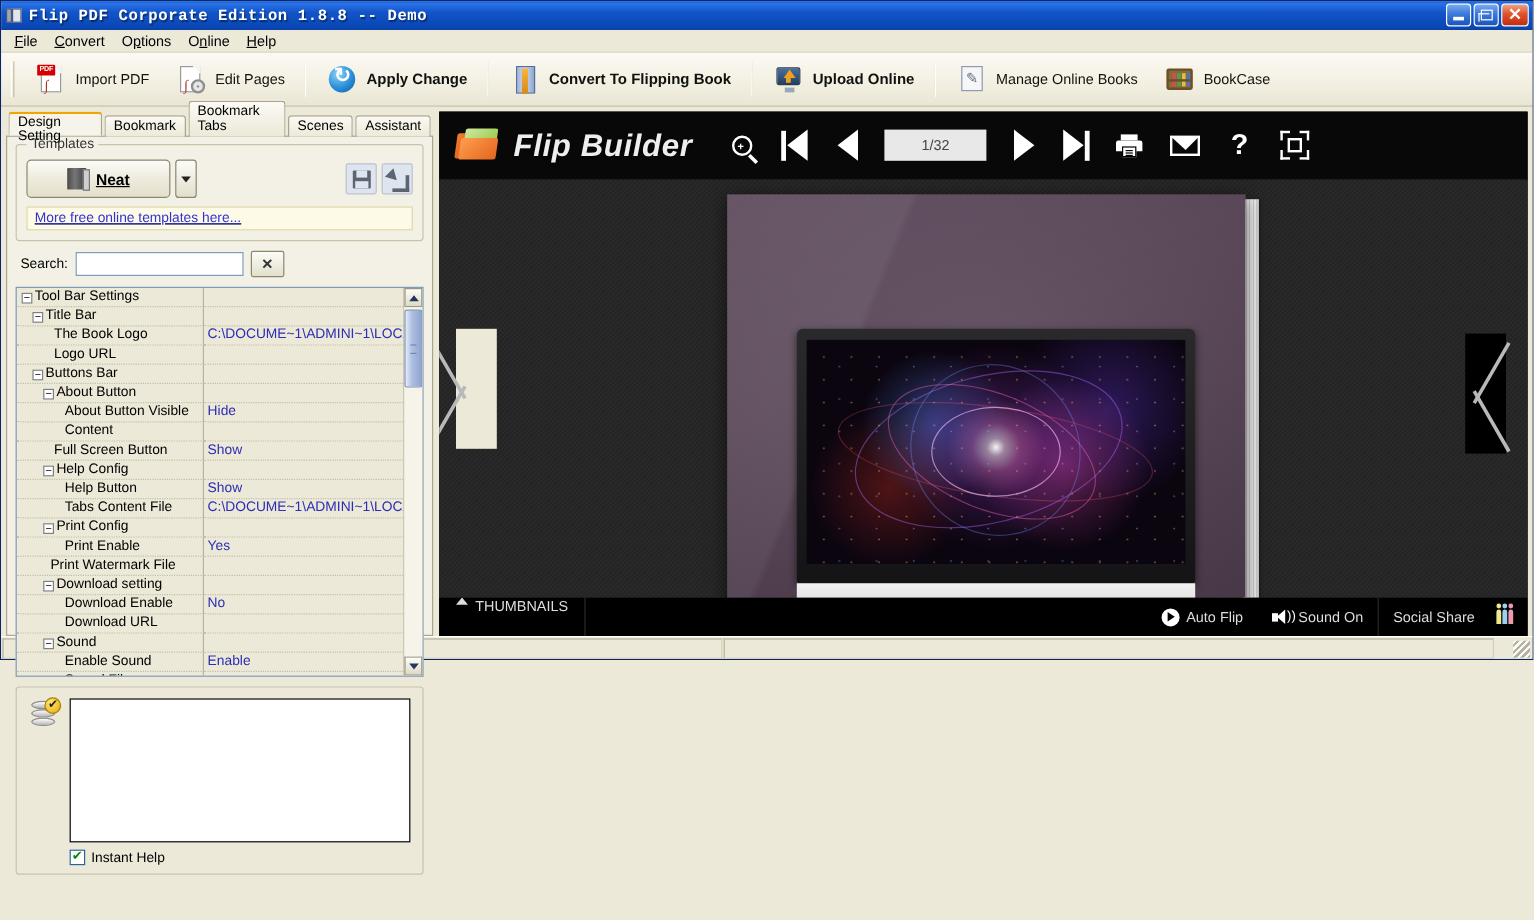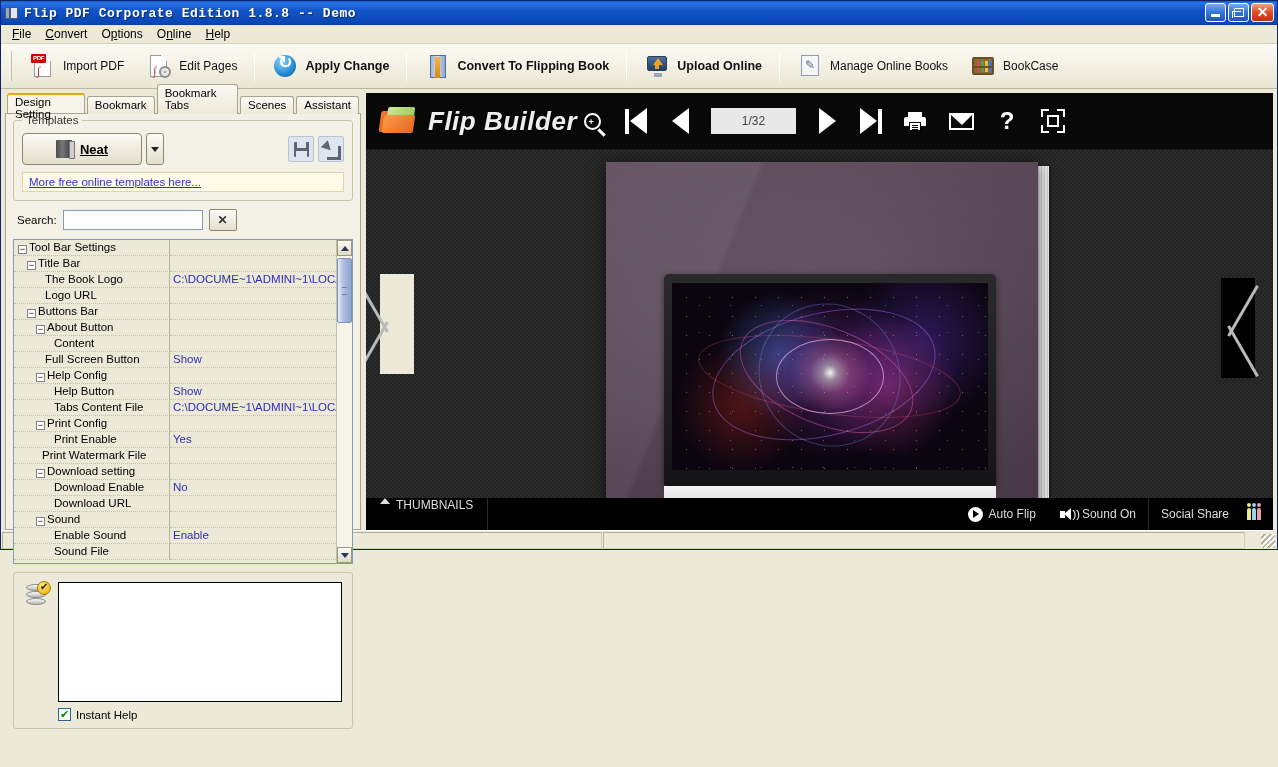--- a/index.html
+++ b/index.html
@@ -214,21 +214,21 @@
   .helptext { flex:1 1 auto; height:120px; background:#fff; border:1px solid #000; }
   .chkrow { display:flex; align-items:center; gap:5px; margin:6px 0 0 34px; font-size:11.5px;}
   .cbox { width:13px;height:13px;background:#fff;border:1px solid #2a6496; display:flex;align-items:center;justify-content:center;color:#0a8a0a;font-size:11px;line-height:11px;cursor:pointer;}
 
   
   .right { flex:1 1 auto; min-width:0; display:flex; flex-direction:column; background:#000; margin:4px 4px 0 0; }
   .fb-toolbar {
     height:57px; flex:0 0 57px; background:#080808; display:flex; align-items:center; padding-left:12px; gap:0;
     border-bottom:1px solid #1a1a1a;
   }
-  .fb-logo { display:flex; align-items:center; gap:10px; }
+  .fb-logo { display:flex; align-items:center; gap:10px; margin-right:26px; }
   .fb-logo .folder { width:40px; height:30px; position:relative; }
   .fb-logo .f1{position:absolute;left:2px;top:5px;width:32px;height:21px;background:linear-gradient(135deg,#f07a2a,#d5541a);border-radius:2px;transform:skewX(-8deg);}
   .fb-logo .f2{position:absolute;left:9px;top:1px;width:27px;height:19px;background:linear-gradient(135deg,#cfe9a0,#8fc23c);border-radius:2px;transform:skewX(-8deg);}
   .fb-logo .f3{position:absolute;left:5px;top:9px;width:31px;height:18px;background:linear-gradient(135deg,#ff9d4d,#e2661f);border-radius:2px;transform:skewX(-8deg);}
   .fb-title { color:#eee; font-size:26px; font-weight:bold; font-style:italic; letter-spacing:.5px; text-shadow:0 1px 2px #000; font-family:"Liberation Sans",sans-serif;}
   .fb-tools { display:flex; align-items:center; gap:16px; }
   .fb-ic { width:30px; height:30px; position:relative; cursor:pointer; display:flex; align-items:center; justify-content:center; color:#fff; }
   .mag { width:17px;height:17px;border:2.5px solid #fff;border-radius:50%;position:relative;}
   .mag:after{content:'';position:absolute;right:-7px;bottom:-6px;width:9px;height:3px;background:#fff;transform:rotate(45deg);}
   .mag .plus{position:absolute;left:3px;top:3px;color:#fff;font-size:9px;font-weight:bold;line-height:8px;}
@@ -553,20 +553,24 @@
               </div>
               <div class="grow">
                 <div class="gname" style="padding-left: 13px;"><span class="exp">−</span>Buttons Bar</div>
                 <div class="gval"></div>
               </div>
               <div class="grow">
                 <div class="gname" style="padding-left: 22px;"><span class="exp">−</span>About Button</div>
                 <div class="gval"></div>
               </div>
               <div class="grow">
+                <div class="gname" style="padding-left: 40px;">About Button Visible</div>
+                <div class="gval">Hide</div>
+              </div>
+              <div class="grow">
                 <div class="gname" style="padding-left: 40px;">Content</div>
                 <div class="gval"></div>
               </div>
               <div class="grow">
                 <div class="gname" style="padding-left: 31px;">Full Screen Button</div>
                 <div class="gval">Show</div>
               </div>
               <div class="grow">
                 <div class="gname" style="padding-left: 22px;"><span class="exp">−</span>Help Config</div>
                 <div class="gval"></div>

